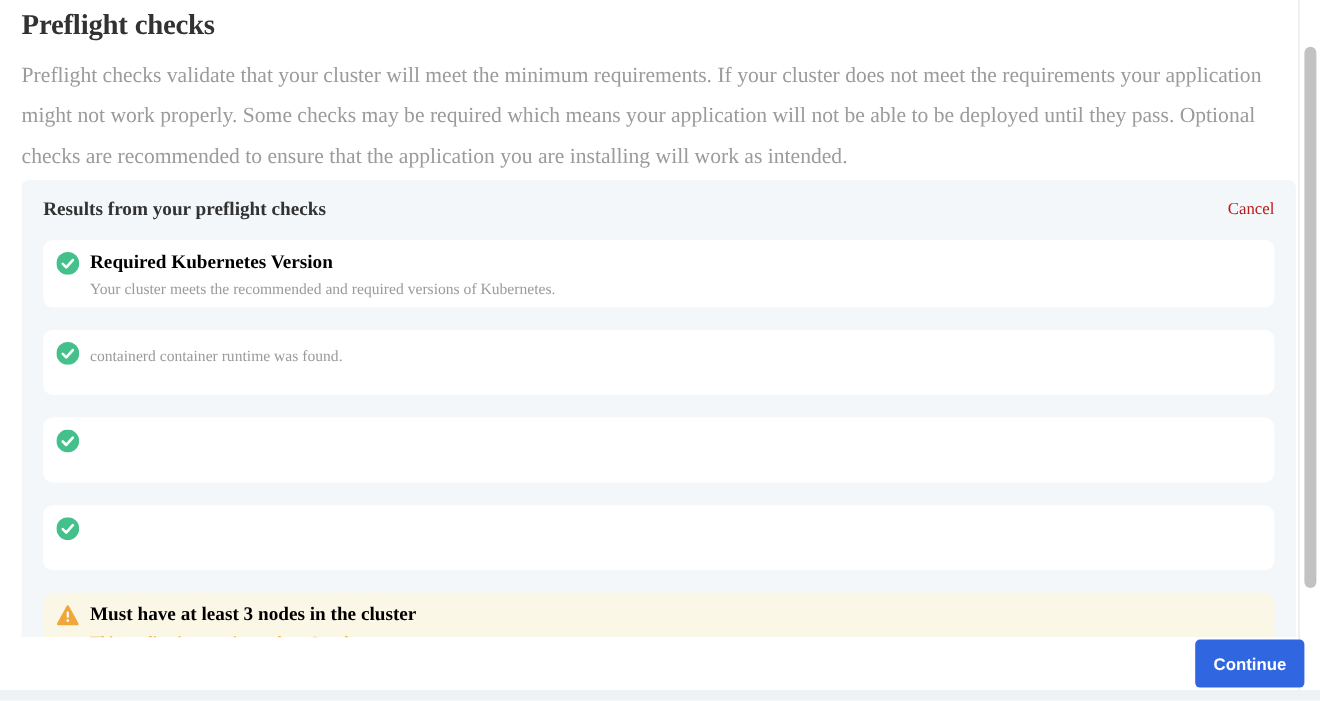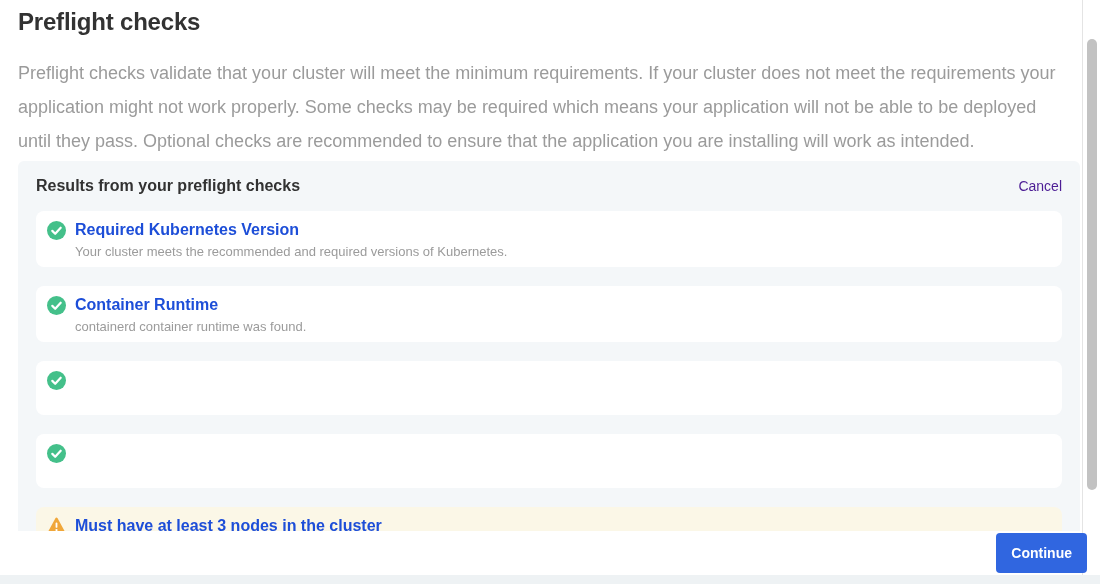--- a/index.html
+++ b/index.html
@@ -4,54 +4,54 @@
 <style>
   * { margin: 0; padding: 0; box-sizing: border-box; }
   html, body { width: 1100px; height: 584px; overflow: hidden; background: #ffffff; }
   body { font-family: "Liberation Sans", sans-serif; position: relative; }
 
   .page { position: absolute; inset: 0; width: 1100px; height: 584px; }
 
   
   .scroll-area {
     position: absolute; left: 0; top: 0; width: 1082px; height: 546px;
-    overflow: hidden; background: #ffffff;
+    overflow: hidden; background: #ffffff; font-family: Liberation Serif, serif;
   }
   .content { padding: 8px 0 0 18px; }
 
   .page-title {
     font-size: 24px; font-weight: 700; color: #323232; letter-spacing: -0.2px;
   }
   .page-desc {
-    margin-top: 20px; width: 1044px;
+    margin-top: 10px; width: 1044px;
     font-size: 18px; line-height: 34px; color: #9b9b9b;
   }
 
   .panel {
     margin-top: 3px; width: 1062px;
     background: #f4f7f9; border-radius: 6px;
     padding: 16px 18px 18px 18px;
   }
   .panel-header {
     display: flex; align-items: center; justify-content: space-between;
     margin-bottom: 16px;
   }
   .panel-heading { font-size: 16px; font-weight: 700; color: #323232; }
-  .cancel-link { font-size: 14px; color: #4c1d95; cursor: pointer; text-decoration: none; }
+  .cancel-link { font-size: 14px; color: #b91c1c; cursor: pointer; text-decoration: none; }
 
   .check-card {
     display: flex; align-items: flex-start; gap: 9px;
     background: #ffffff; border-radius: 8px;
     padding: 9px 12px 8px 11px; margin-bottom: 19px;
     min-height: 54px;
   }
   .check-card:last-child { margin-bottom: 0; }
   .check-card.warn { background: #fbf7e7; }
   .check-icon { flex: 0 0 19px; width: 19px; height: 19px; margin-top: 1px; }
-  .check-title { font-size: 16px; font-weight: 700; color: #1d4ed8; line-height: 19px; }
+  .check-title { font-size: 16px; font-weight: 700; color: #000000; line-height: 19px; }
   .check-detail { margin-top: 5px; font-size: 13px; color: #9b9b9b; line-height: 15px; }
   .check-card.warn .check-detail { color: #f1a41f; font-weight: 700; }
 
   
   .footer {
     position: absolute; left: 0; top: 531px; width: 1082px; height: 44px;
     background: #ffffff;
   }
   .continue-button {
     position: absolute; top: 533px; right: 13px; z-index: 5;
@@ -107,21 +107,20 @@
         </div>
 
         <div class="check-card">
           <span class="check-icon">
             <svg width="19" height="19" viewBox="0 0 19 19">
                 <circle cx="9.5" cy="9.5" r="9.5" fill="#44c08a"></circle>
                 <path d="M5.3 9.9 L8.2 12.8 L13.7 6.7" stroke="#ffffff" stroke-width="2.2" fill="none" stroke-linecap="round" stroke-linejoin="round"></path>
               </svg>
           </span>
           <div>
-            <div class="check-title">Container Runtime</div>
             <div class="check-detail">containerd container runtime was found.</div>
           </div>
         </div>
 
         <div class="check-card">
           <span class="check-icon">
             <svg width="19" height="19" viewBox="0 0 19 19">
                 <circle cx="9.5" cy="9.5" r="9.5" fill="#44c08a"></circle>
                 <path d="M5.3 9.9 L8.2 12.8 L13.7 6.7" stroke="#ffffff" stroke-width="2.2" fill="none" stroke-linecap="round" stroke-linejoin="round"></path>
               </svg>

